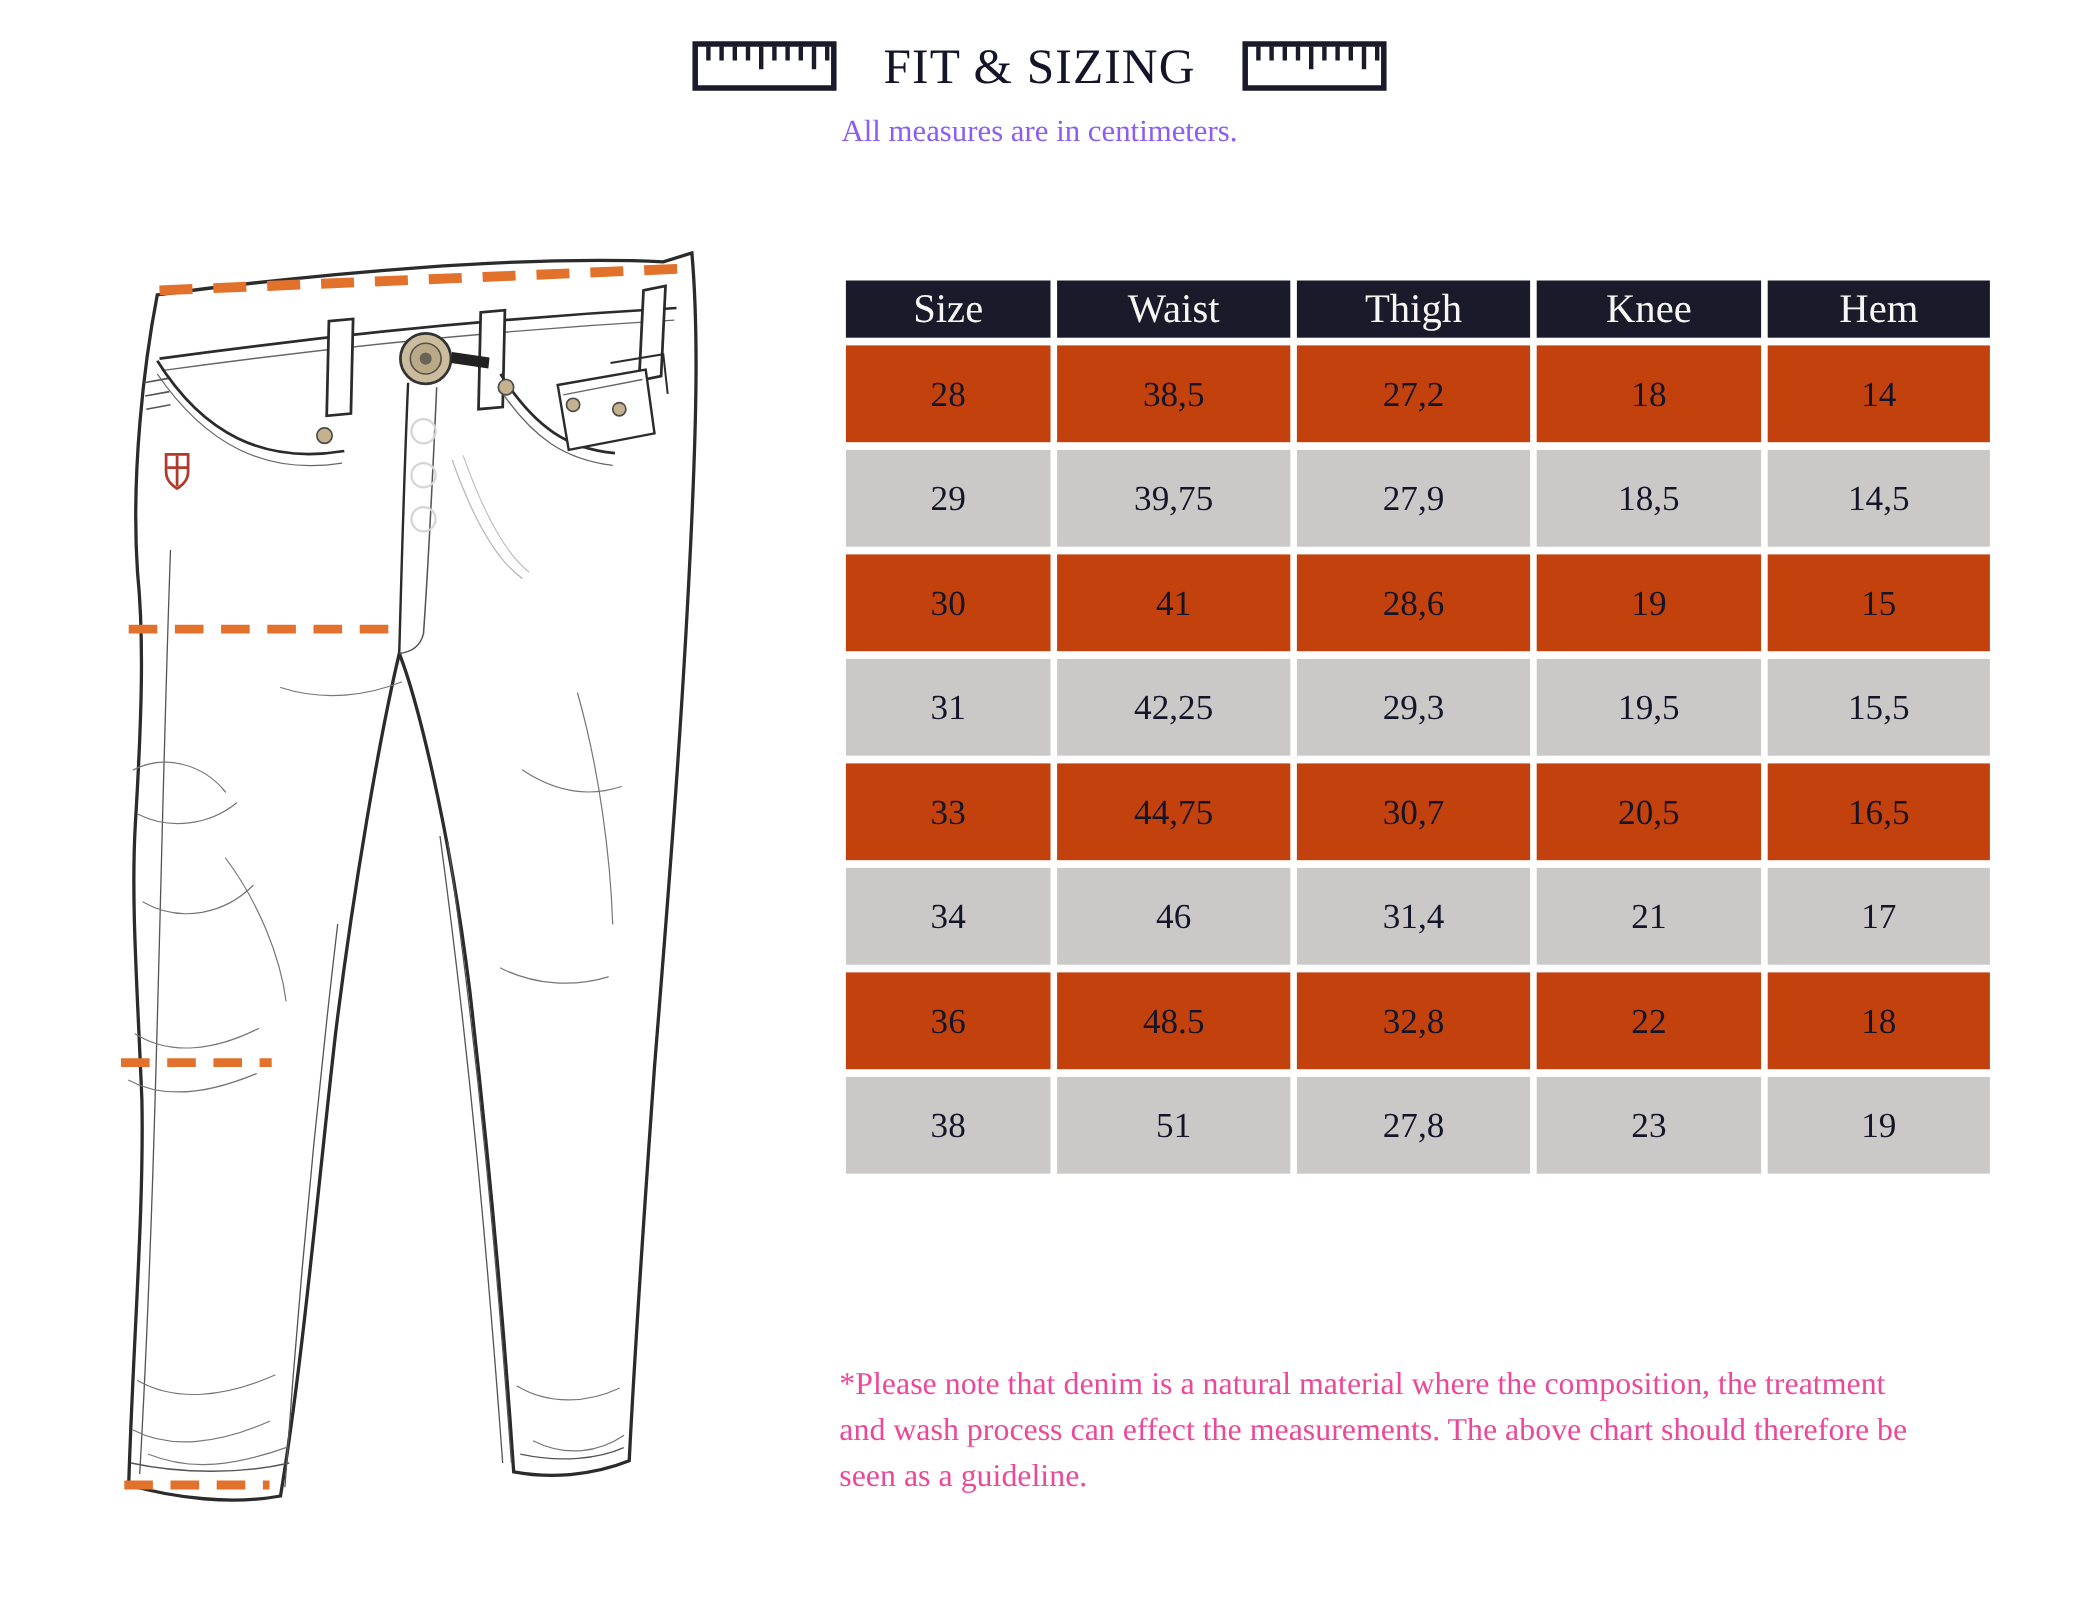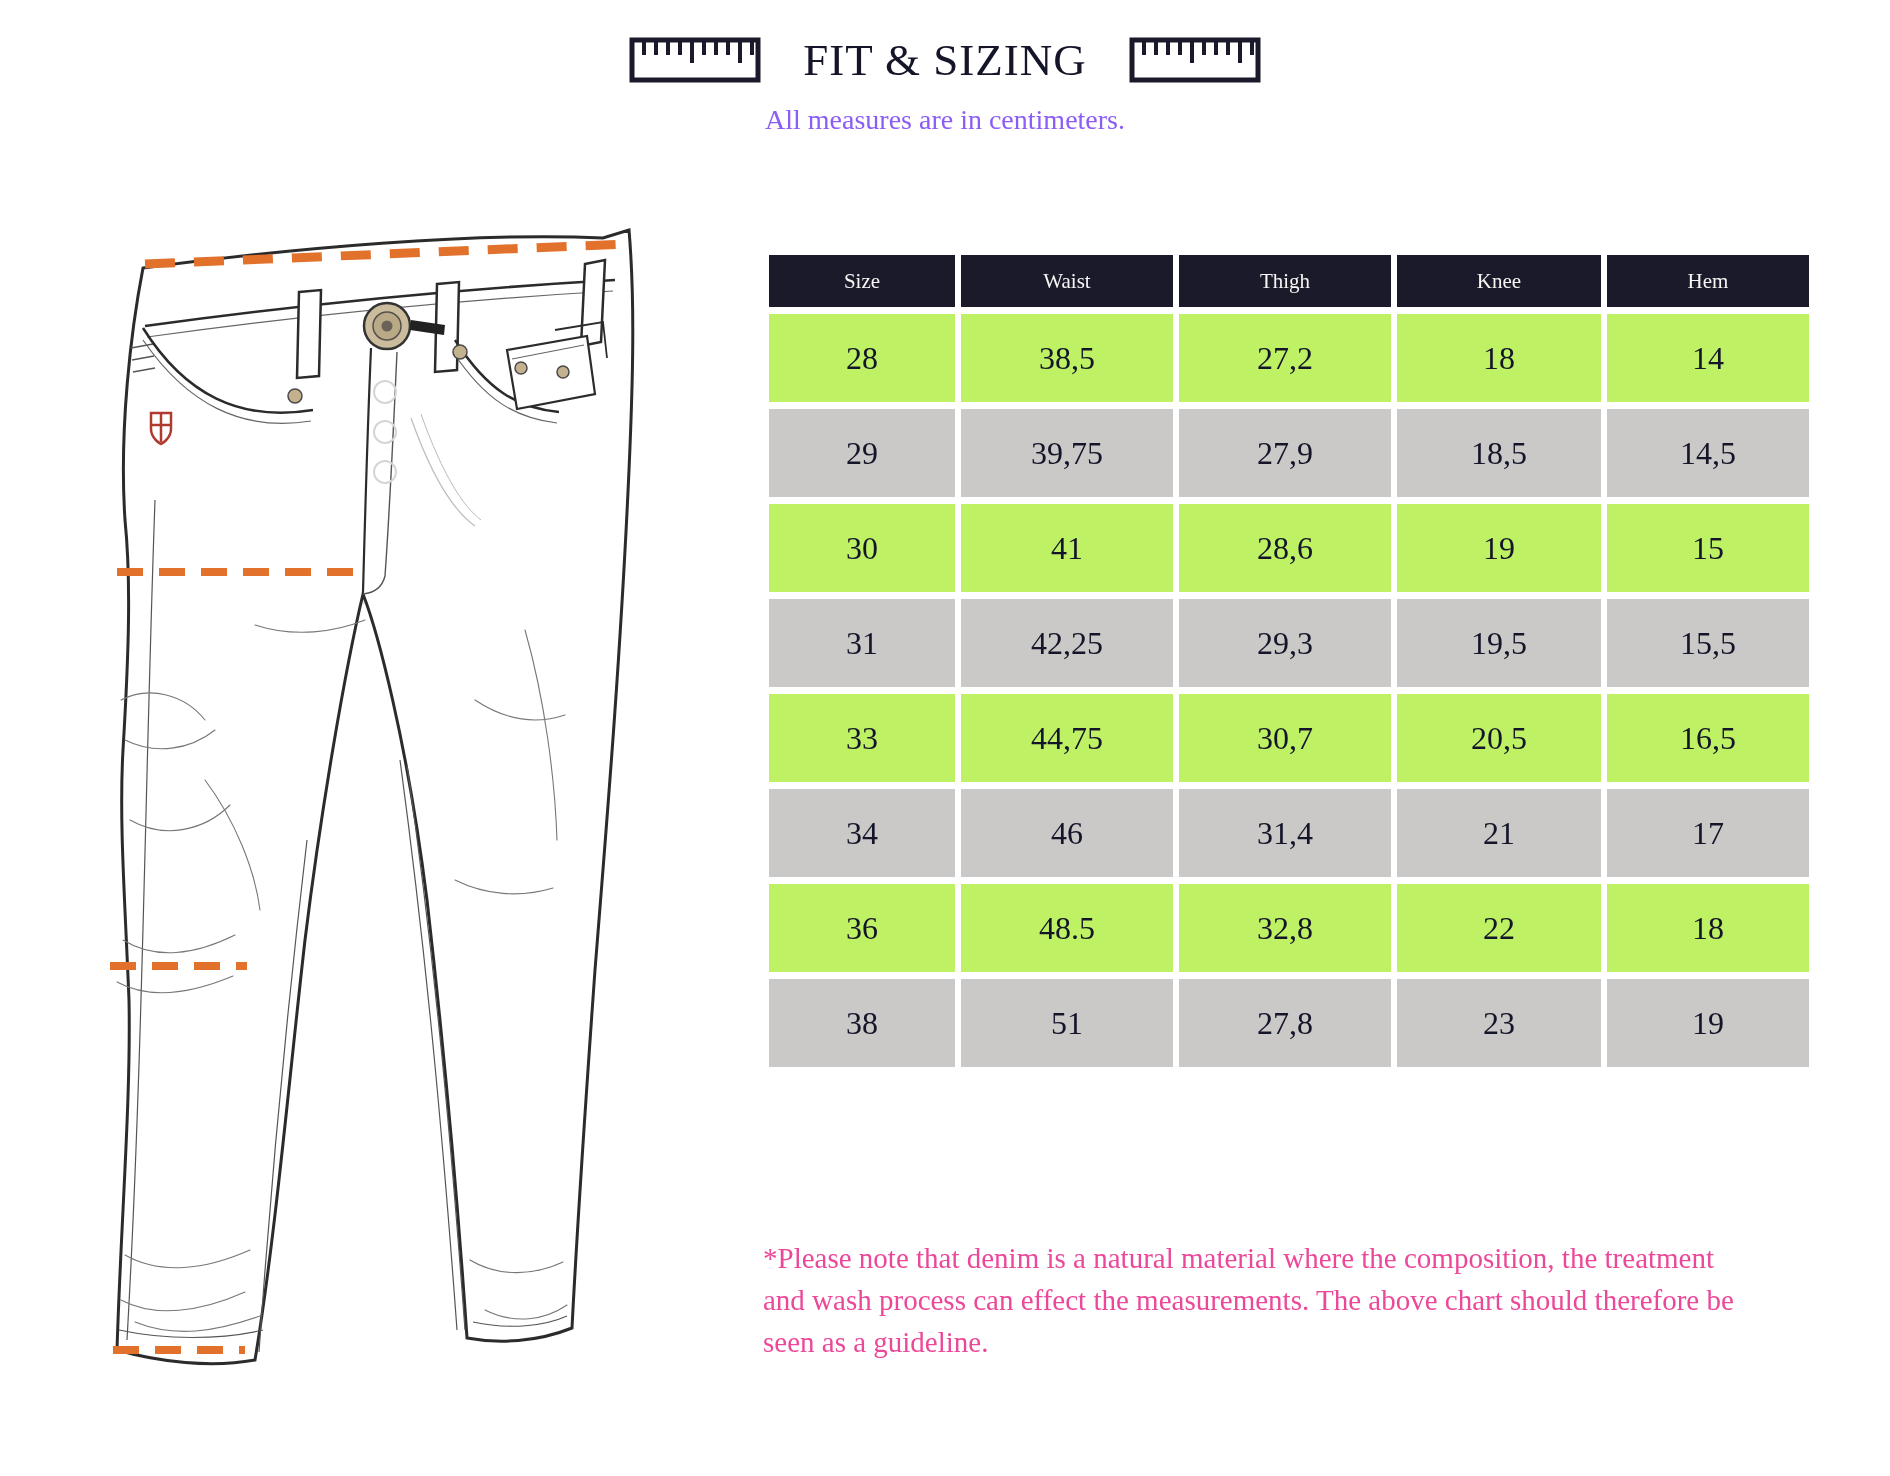--- a/index.html
+++ b/index.html
@@ -16,24 +16,24 @@
 
   .jeans-wrap { position:absolute; left:55px; top:180px; width:590px; height:1230px; }
 
   .size-table {
     position:absolute; left:763px; top:248px; width:1052px;
     border-collapse:separate; border-spacing:6px 7px;
     text-align:center;
   }
   .size-table th {
     background:var(--header-bg,#1a1a2b); color:var(--header-text,#f7f6f3);
-    font-weight:normal; font-size:21px; height:52px; padding:0;
+    font-weight:normal; font-size:37px; height:52px; padding:0;
   }
   .size-table td {
-    background:#bef264; font-size:32px; color:#15152a; height:88px; padding:0;
+    background:#c2410c; font-size:32px; color:#15152a; height:88px; padding:0;
   }
   .size-table tbody tr:nth-child(even) td { background:var(--row-alt-bg,#cac9c7); }
 
   .footnote {
     position:absolute; left:763px; top:1237px; width:990px;
     font-size:29px; line-height:1.45; color:#ec4899;
   }
 </style>
 </head>
 <body>

